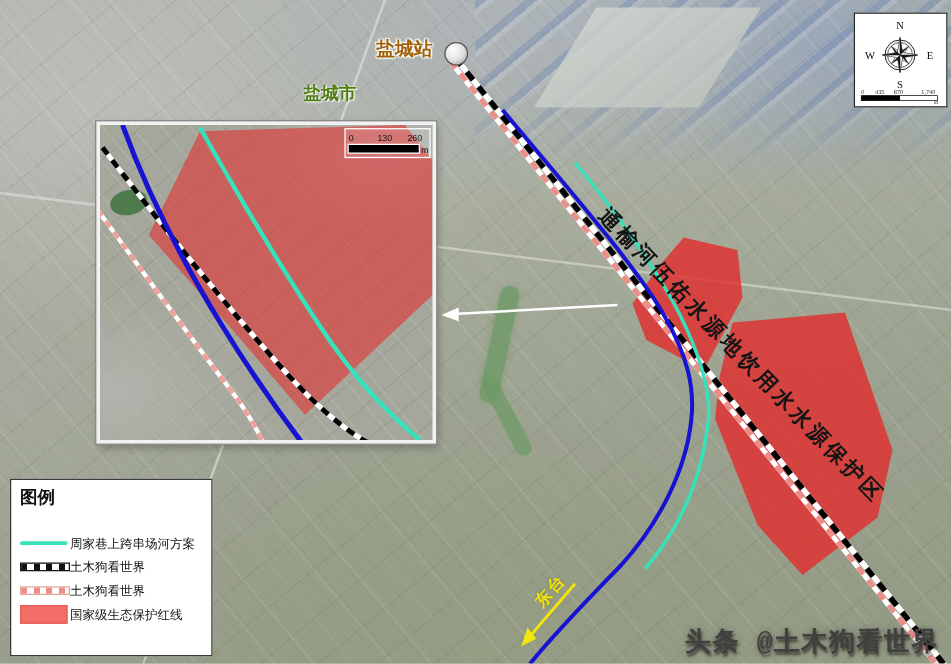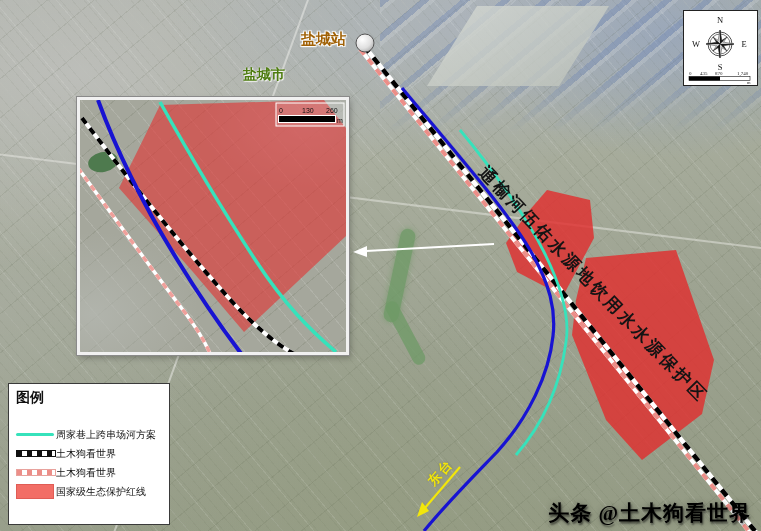--- a/index.html
+++ b/index.html
@@ -38,22 +38,22 @@
   .maplabel{position:absolute;white-space:nowrap;font-family:"Liberation Serif",serif;}
   .station-label{left:301px;top:30px;font-size:15px;font-weight:700;color:#a16207;
     text-shadow:-1px -1px 1px #fff,1px -1px 1px #fff,-1px 1px 1px #fff,1px 1px 1px #fff;}
   .city-label{left:243px;top:66px;font-size:14px;font-weight:700;color:#4d7c0f;
     text-shadow:0 0 2px rgba(255,255,255,.9),1px 1px 1px rgba(255,255,255,.9);}
   .zone-label{left:482px;top:158px;font-size:17px;font-weight:600;color:#141414;
     letter-spacing:3px;transform:rotate(46deg);transform-origin:0 50%;}
   .dir-label{left:424px;top:478px;font-size:13px;font-weight:700;color:#f2e60a;
     letter-spacing:2px;transform:rotate(-49deg);transform-origin:0 0;
     text-shadow:0 0 2px rgba(60,60,0,.35);}
-  .watermark{position:absolute;right:10px;bottom:4px;font-size:21px;font-weight:700;color:#000000;
-    font-family:Liberation Serif, serif;letter-spacing:1px;
+  .watermark{position:absolute;right:10px;bottom:4px;font-size:21px;font-weight:700;color:#404040;
+    font-family:Liberation Mono, monospace;letter-spacing:1px;
     text-shadow:1px 2px 2px rgba(0,0,0,.5),0 0 6px rgba(0,0,0,.3);}
   
   .inset{position:absolute;left:77px;top:97px;width:266px;height:252px;border:3px solid #f1f1f1;
     outline:1px solid #8a8a8a;background-color:#a5a79c;overflow:hidden;
     box-shadow:2px 3px 6px rgba(0,0,0,.25);}
   .inset .ibg{position:absolute;inset:0;background-image:
     radial-gradient(ellipse 140px 90px at 85% 10%, rgba(185,188,186,.85), transparent 75%),
     radial-gradient(ellipse 140px 110px at 5% 85%, rgba(180,183,176,.8), transparent 75%),
     repeating-linear-gradient(50deg, rgba(255,255,255,.12) 0 1px, transparent 1px 18px),
     repeating-linear-gradient(140deg, rgba(70,80,55,.12) 0 1px, transparent 1px 22px);}

